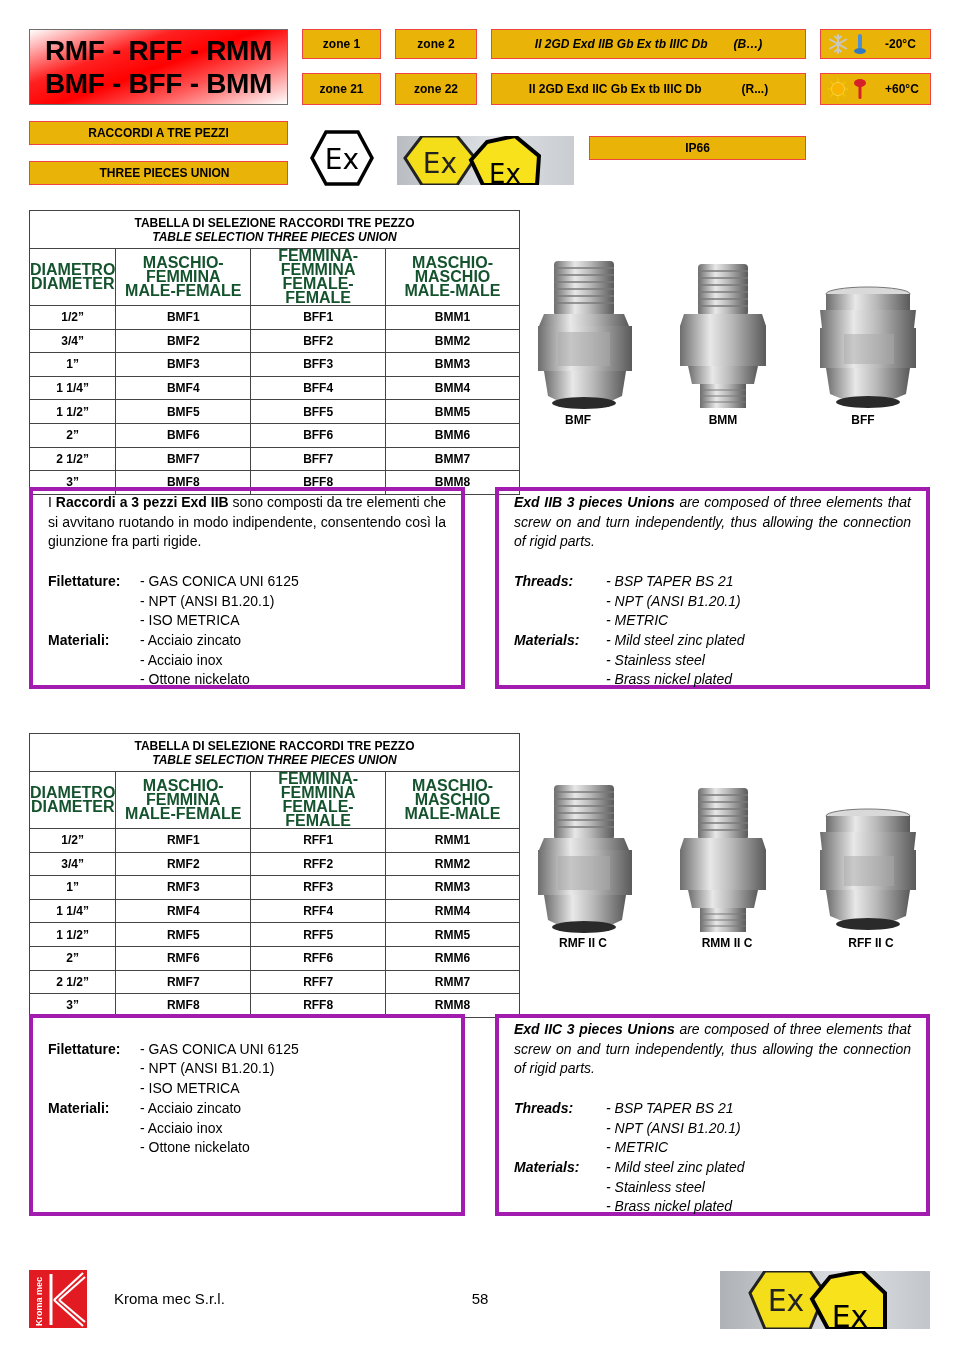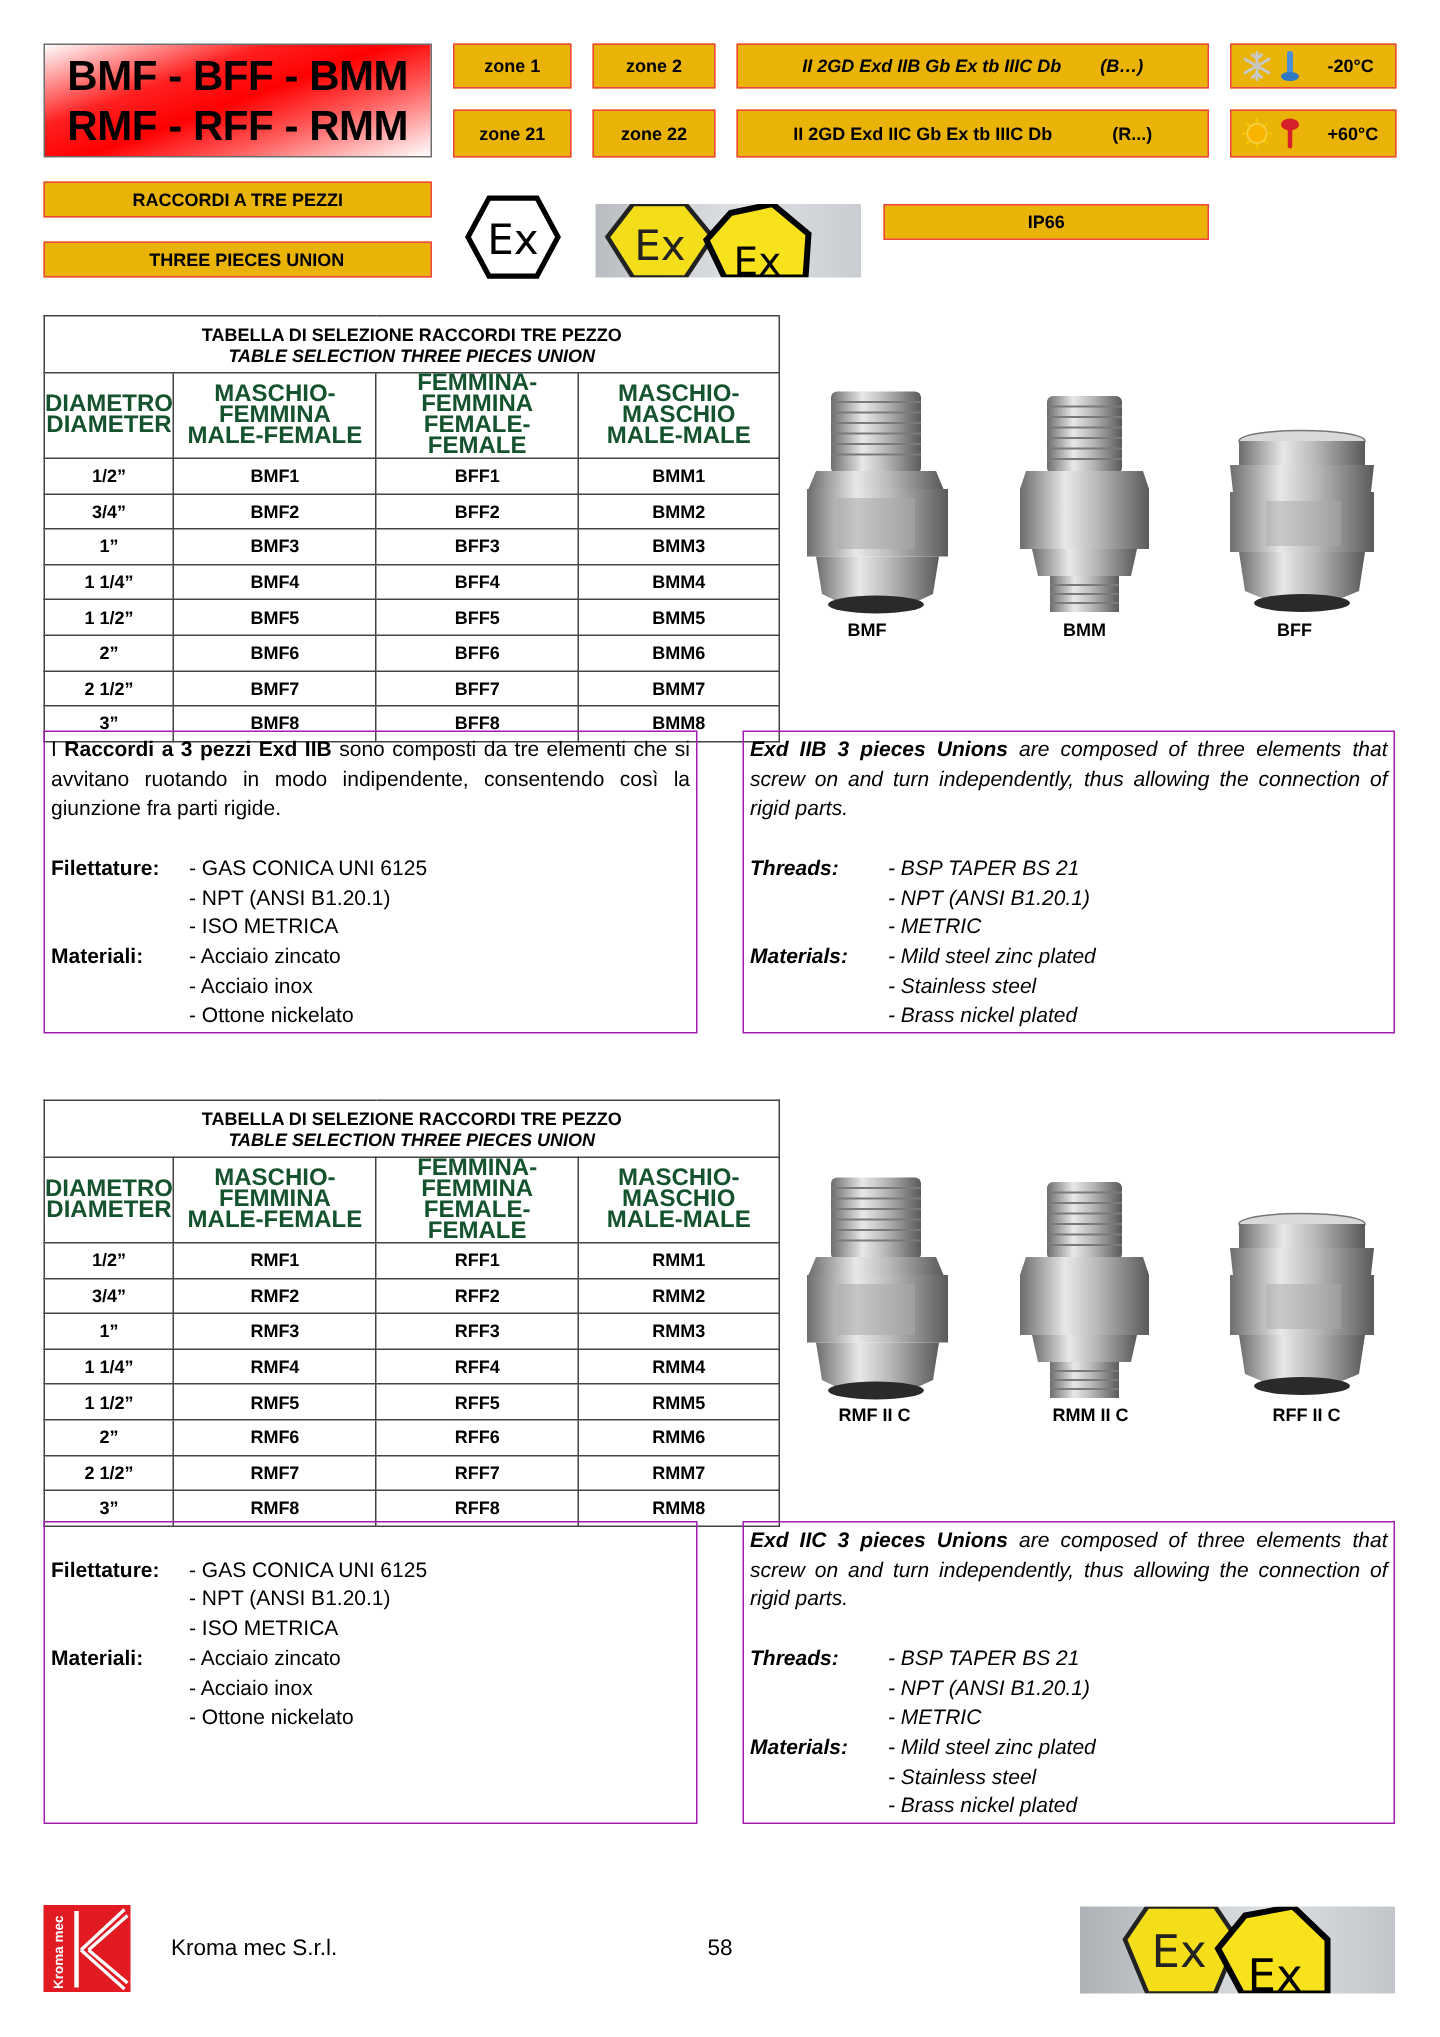--- a/index.html
+++ b/index.html
@@ -11,34 +11,34 @@
     display:flex; flex-direction:column; justify-content:center; align-items:center; }
   .title-line { font-size:28px; font-weight:bold; line-height:33px; letter-spacing:-0.3px; }
   .temp-box { justify-content:flex-start; padding-left:6px; gap:4px; }
   .temp-box .tval { margin-left:14px; font-size:12px; }
   .sel-table { border-collapse:collapse; font-size:12px; font-weight:bold; text-align:center; }
   .sel-table td, .sel-table th { border:1px solid #444; padding:0; }
   .sel-table .cap td { height:37px; line-height:14px; font-size:12px; }
   .sel-table .cap .it { font-style:italic; }
   .sel-table .hdr td { color:#14532d; height:37px; line-height:14px; font-size:16px; }
   .sel-table .row td { height:22.6px; }
-  .desc { border:1px solid #a21caf; padding:2px 4px; font-size:14px; line-height:19.7px; text-align:justify; }
+  .desc { border:4px solid #a21caf; padding:2px 15px; font-size:14px; line-height:19.7px; text-align:justify; }
   .desc.en { font-style:italic; }
   .desc .spec { display:flex; }
   .desc .spec .lbl { width:92px; font-weight:bold; flex:none; }
   .desc .gap { height:19.7px; }
   .prod-label { font-size:12px; font-weight:bold; text-align:center; }
   .fitting { position:absolute; }
 </style>
 </head>
 <body>
 
 <div class="abs title-box">
+  <div class="title-line">RMF - RFF - RMM</div>
   <div class="title-line">BMF - BFF - BMM</div>
-  <div class="title-line">RMF - RFF - RMM</div>
 </div>
 
 <div class="abs box" style="left:302px;top:29px;width:79px;height:30px;">zone 1</div>
 <div class="abs box" style="left:395px;top:29px;width:82px;height:30px;">zone 2</div>
 <div class="abs box" style="left:302px;top:73px;width:79px;height:32px;">zone 21</div>
 <div class="abs box" style="left:395px;top:73px;width:82px;height:32px;">zone 22</div>
 
 <div class="abs box" style="left:491px;top:29px;width:315px;height:30px;gap:26px;font-style:italic;">
   <span>II 2GD Exd IIB Gb Ex tb IIIC Db</span>
   <span>(B…)</span>

